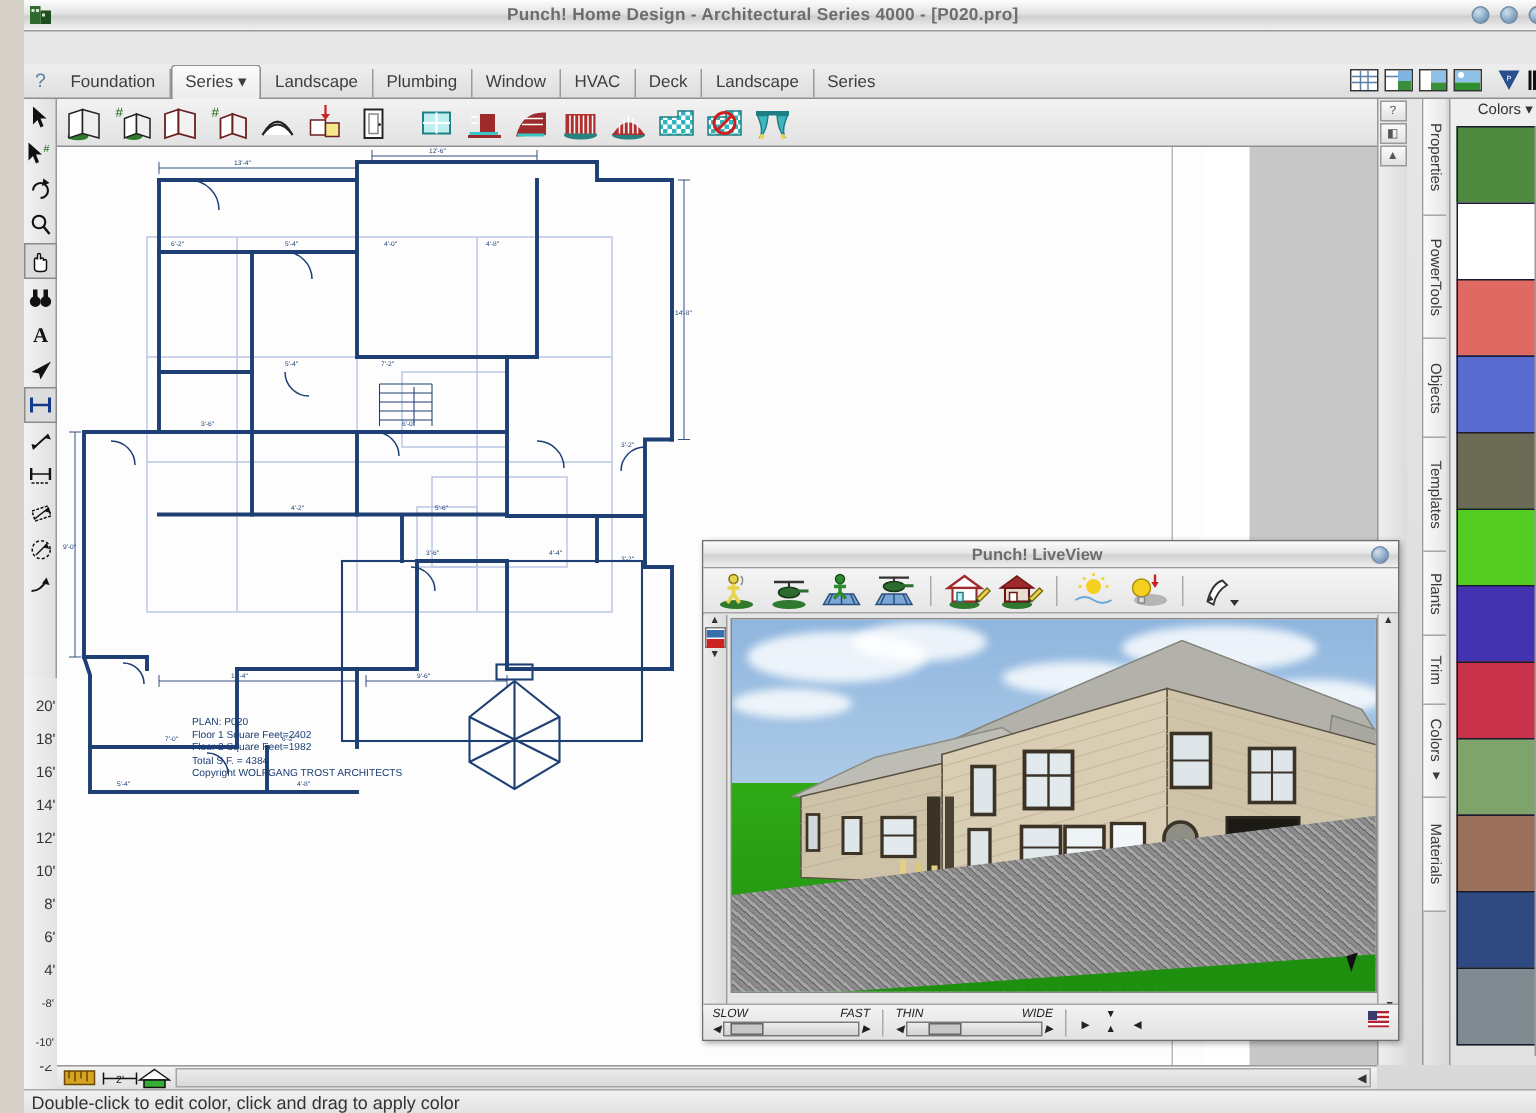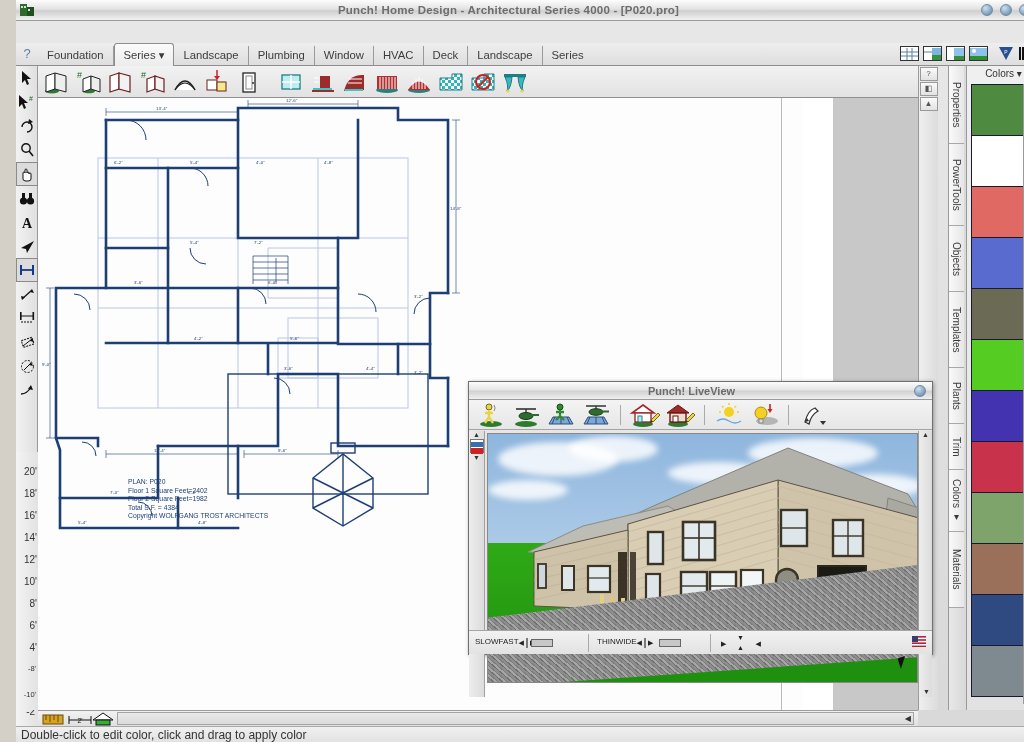--- a/index.html
+++ b/index.html
@@ -105,39 +105,39 @@
             background:linear-gradient(#f2f2f2,#e0e0e0); border-top:1px solid #9a9a9a;
             display:flex; align-items:center; gap:3px; padding-left:4px; }
   .hs-icon{ width:22px; height:13px; position:relative; }
   .hs-track{ flex:1; height:13px; background:linear-gradient(#eaeaea,#dadada);
              border:1px solid #a5a5a5; position:relative; margin-right:4px;}
   .statusbar{ position:absolute; left:0; top:726px; width:1024px; height:16px;
               background:linear-gradient(#f0f0f0,#e2e2e2); border-top:1px solid #a9a9a9;
               font-size:12px; color:#333; line-height:16px; padding-left:5px; }
 
   
-  .liveview{ position:absolute; left:452px; top:381px; width:465px; height:274px;
+  .liveview{ position:absolute; left:452px; top:360px; width:465px; height:334px;
              background:#e6e6e6; border:1px solid #6f6f6f;
              box-shadow:1px 1px 4px rgba(0,0,0,.35); }
   .lv-title{ height:18px; background:linear-gradient(#fcfcfc 0%,#e6e6e6 45%,#d2d2d2 55%,#efefef 100%);
              border-bottom:1px solid #9a9a9a; display:flex; align-items:center; }
   .lv-title-text{ flex:1; text-align:center; font-size:11px; font-weight:bold; color:#6c6c6c; }
   .lv-toolbar{ height:30px; background:linear-gradient(#f4f4f4,#e6e6e6);
                border-bottom:1px solid #a5a5a5; display:flex; align-items:center; padding-left:6px; gap:3px;}
   .lvtool{ width:32px; height:26px; position:relative; }
   .lvsep{ width:1px; height:20px; background:#aaa; margin:0 5px; }
   .lv-body{ position:absolute; left:0; top:49px; width:463px; height:266px; display:flex; }
   .lv-left{ width:16px; background:linear-gradient(90deg,#ededed,#dcdcdc); border-right:1px solid #a0a0a0;}
   .lv-render{ width:431px; height:250px; position:relative; overflow:hidden; border:1px solid #888;
               margin:2px 0 0 2px;}
   .lv-right{ width:14px; background:linear-gradient(90deg,#ededed,#dcdcdc); border-left:1px solid #a0a0a0;}
   .lv-bottom{ position:absolute; left:0; bottom:0; width:463px; height:24px;
               background:linear-gradient(#f2f2f2,#e2e2e2); border-top:1px solid #a5a5a5;
               display:flex; align-items:center; padding-left:6px; }
-  .slider-grp{ display:flex; flex-direction:row; width:105px; font-size:8px; color:#222;}
+  .slider-grp{ display:flex; flex-direction:column; width:105px; font-size:8px; color:#222;font-style:italic;}
   .sl-lbls{ display:flex; justify-content:space-between; height:9px; line-height:9px;}
   .sl-ctrl{ display:flex; align-items:center; gap:2px; height:12px;}
   .sl-arrow{ font-size:7px; color:#222; }
   .sl-track{ flex:1; height:10px; border:1px solid #7a7a7a; background:linear-gradient(#ececec,#d2d2d2); position:relative;}
   .sl-thumb{ position:absolute; top:0; width:22px; height:8px; background:#c7c7c7; border:1px solid #666;}
 
   
   .sky{ position:absolute; inset:0; background:linear-gradient(#8fb6de 0%,#a9c8e6 40%,#c6dcf0 75%,#d8e8f6 100%);}
   .cloud{ position:absolute; background:rgba(255,255,255,.82); border-radius:50%; filter:blur(3px);}
   .lawn{ position:absolute; left:0; bottom:0; width:100%; height:56%;

